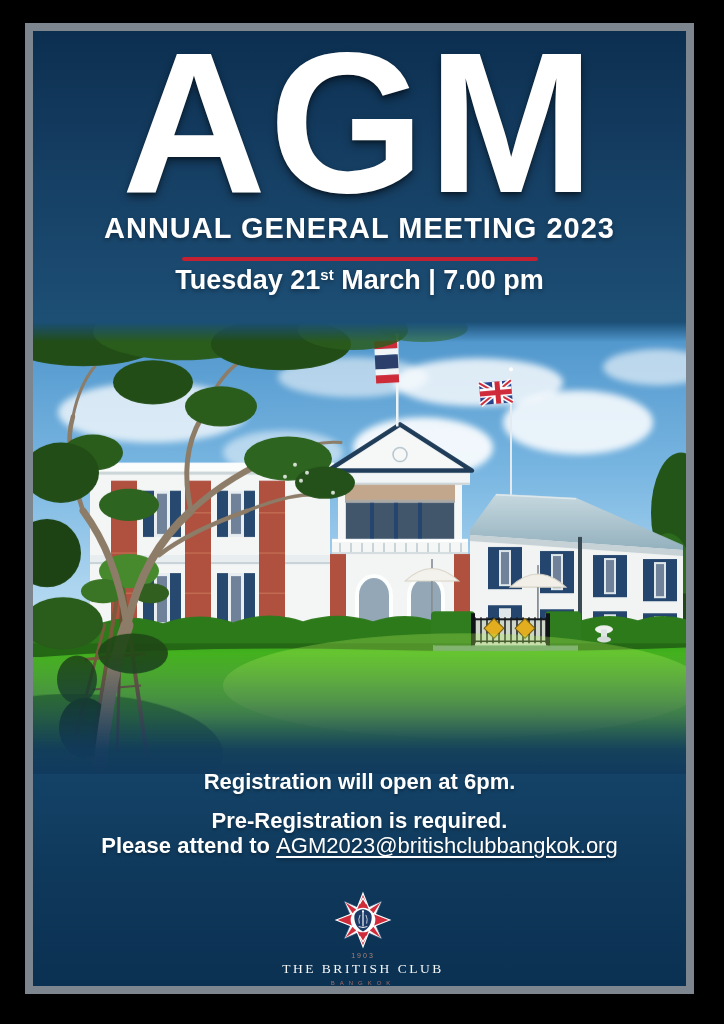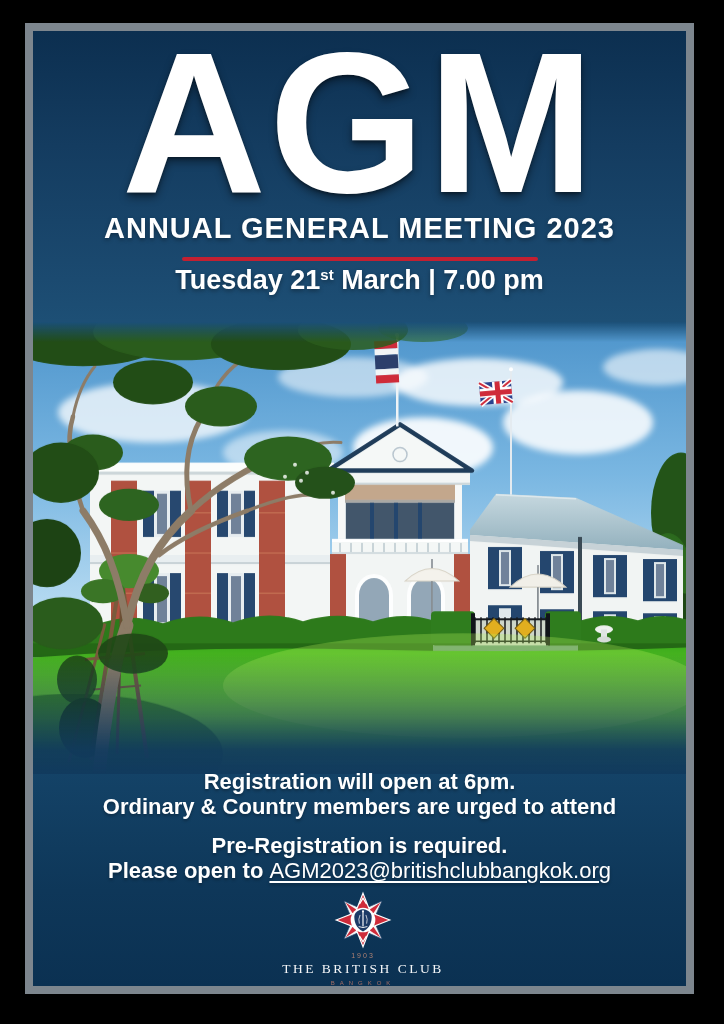--- a/index.html
+++ b/index.html
@@ -351,23 +351,22 @@
           </g>
         </g>
 
         <rect x="0" y="330" width="653" height="120" fill="url(#fadeBot)"></rect>
         <rect x="0" y="0" width="653" height="20" fill="url(#fadeTop)"></rect>
       </svg>
     </div>
 
     <section class="info">
       <p>Registration will open at 6pm.</p>
-      <p>Ordinary &amp; Country members are urged to attend</p>
       <p class="gap">Pre-Registration is required.</p>
-      <p><span>Please open to </span><a class="email">AGM2023@britishclubbangkok.org</a></p>
+      <p><span>Please attend to </span><a class="email">AGM2023@britishclubbangkok.org</a></p>
     </section>
 
     <footer class="logo">
       <svg class="crest" width="58" height="58" viewBox="0 0 80 80">
         <defs>
           <polygon id="pt" points="0,-37 9,-14 0,-7 -9,-14"></polygon>
           <polygon id="pts" points="0,-34 4,-15 0,-9 -4,-15"></polygon>
         </defs>
         <g transform="translate(40,40)">
           <g>

